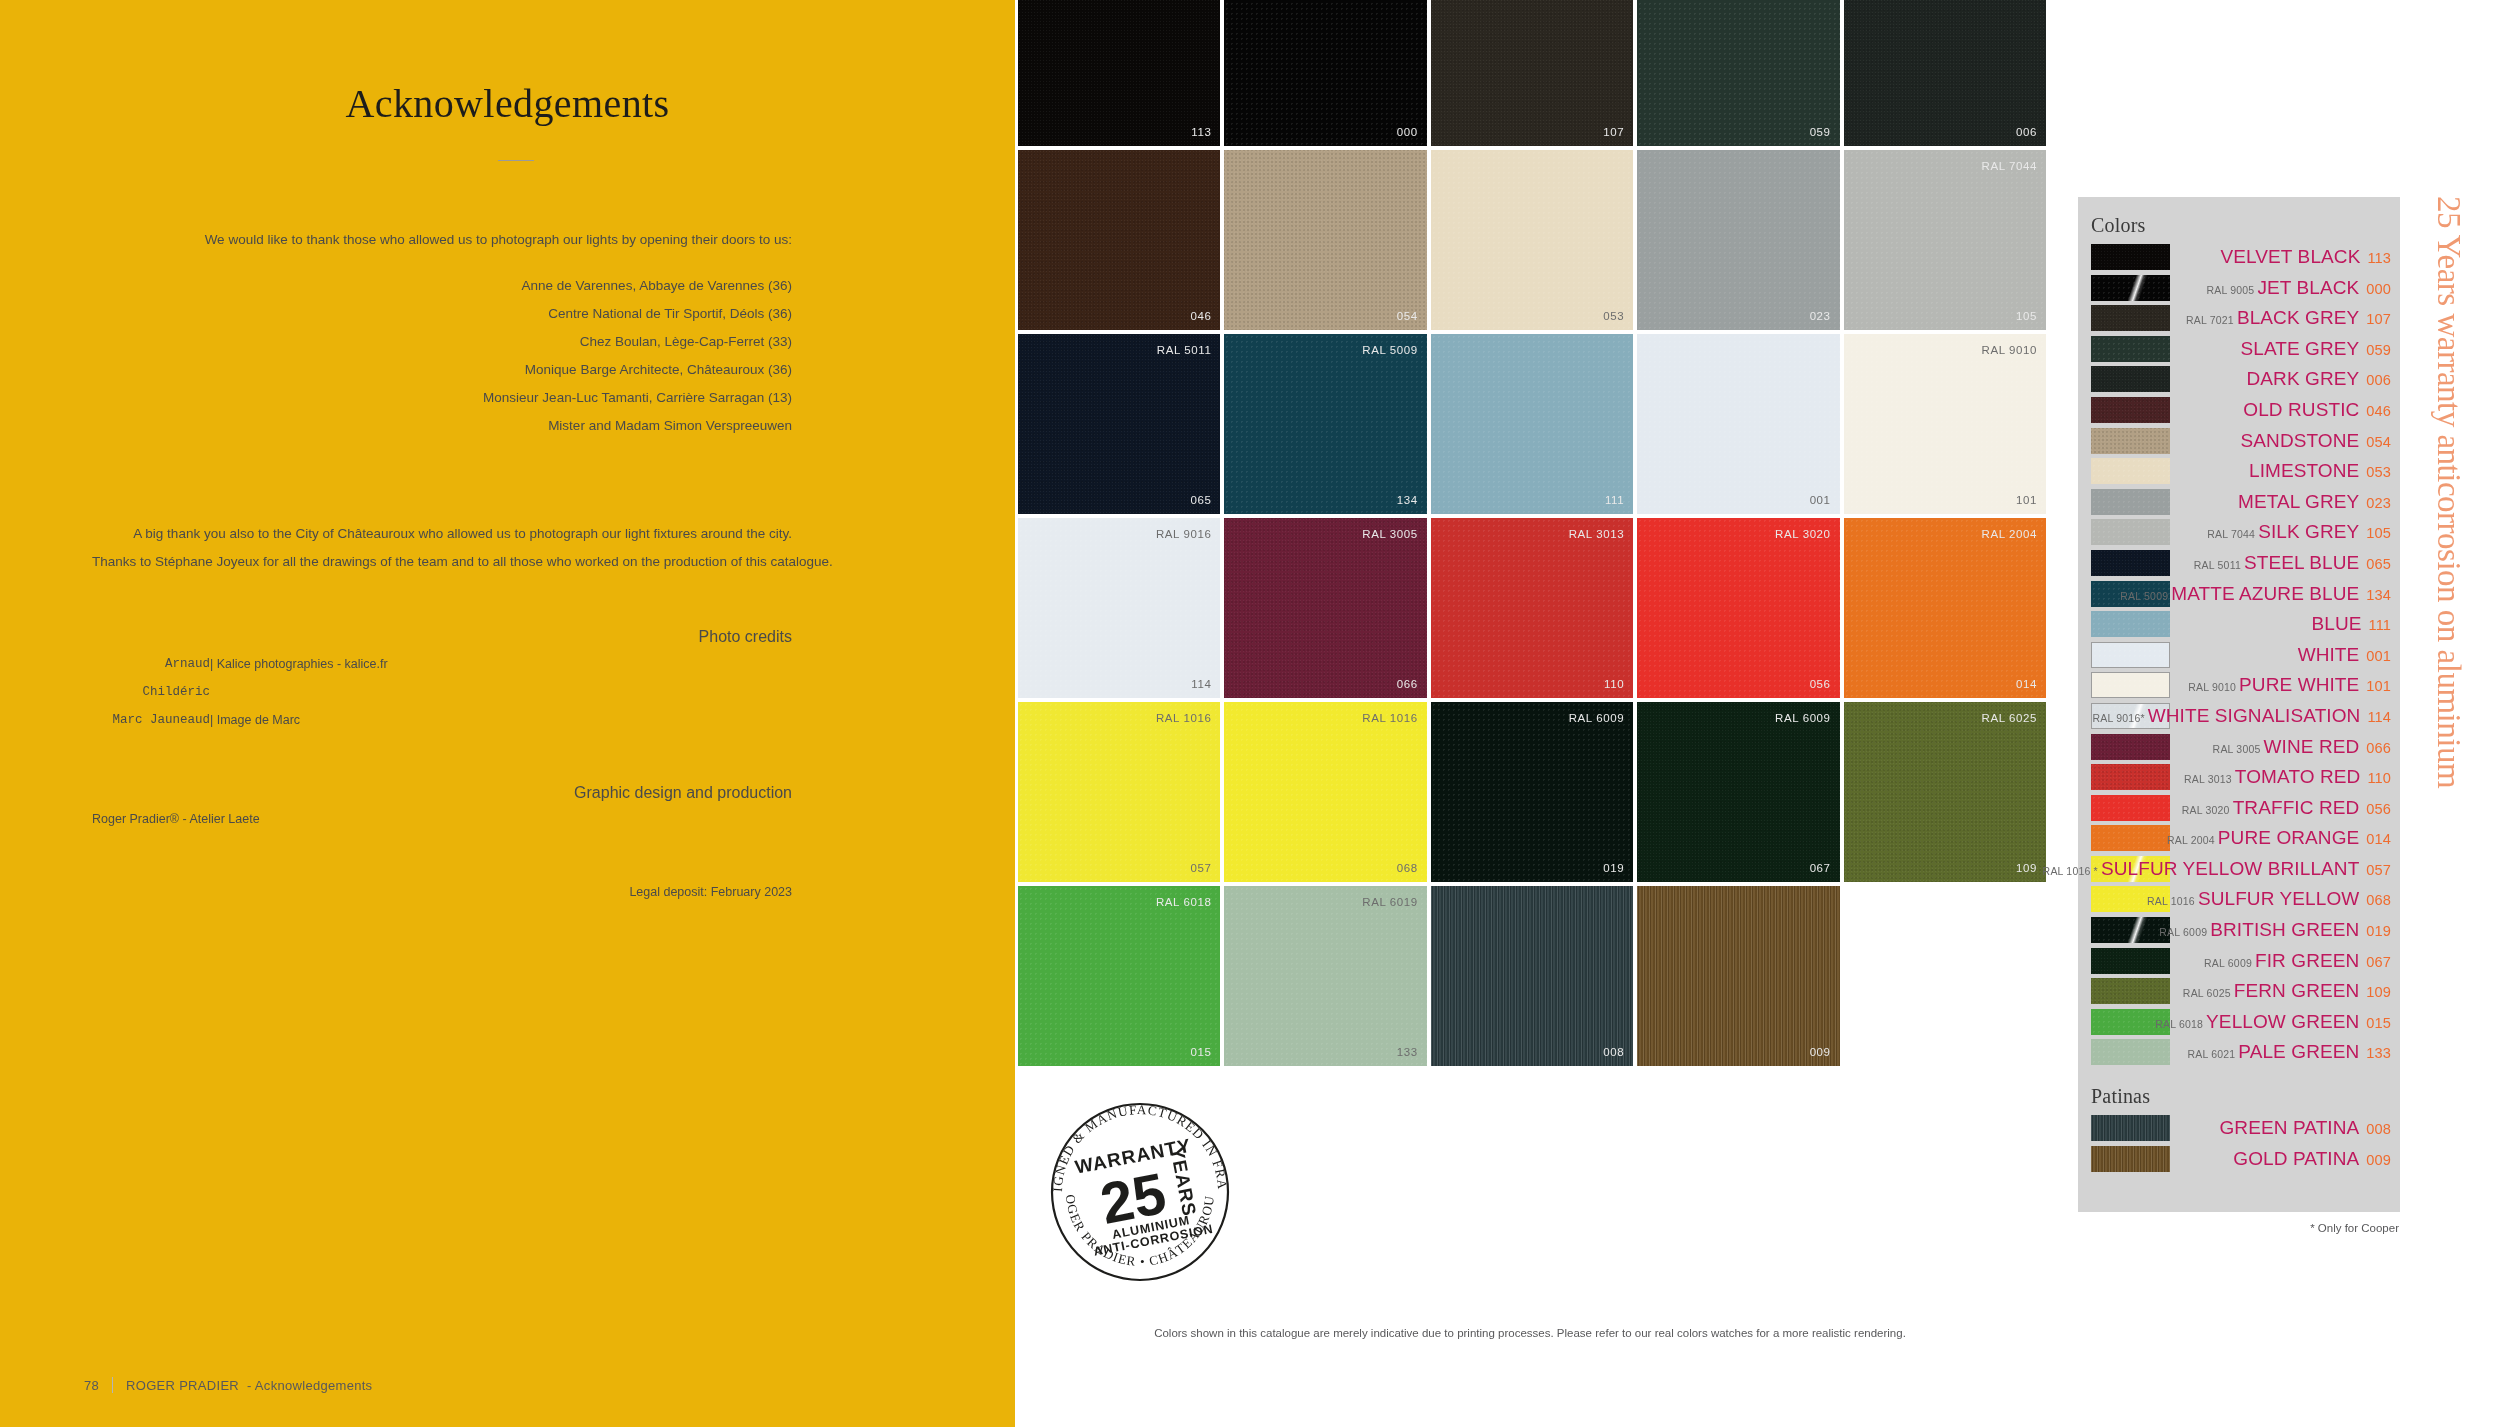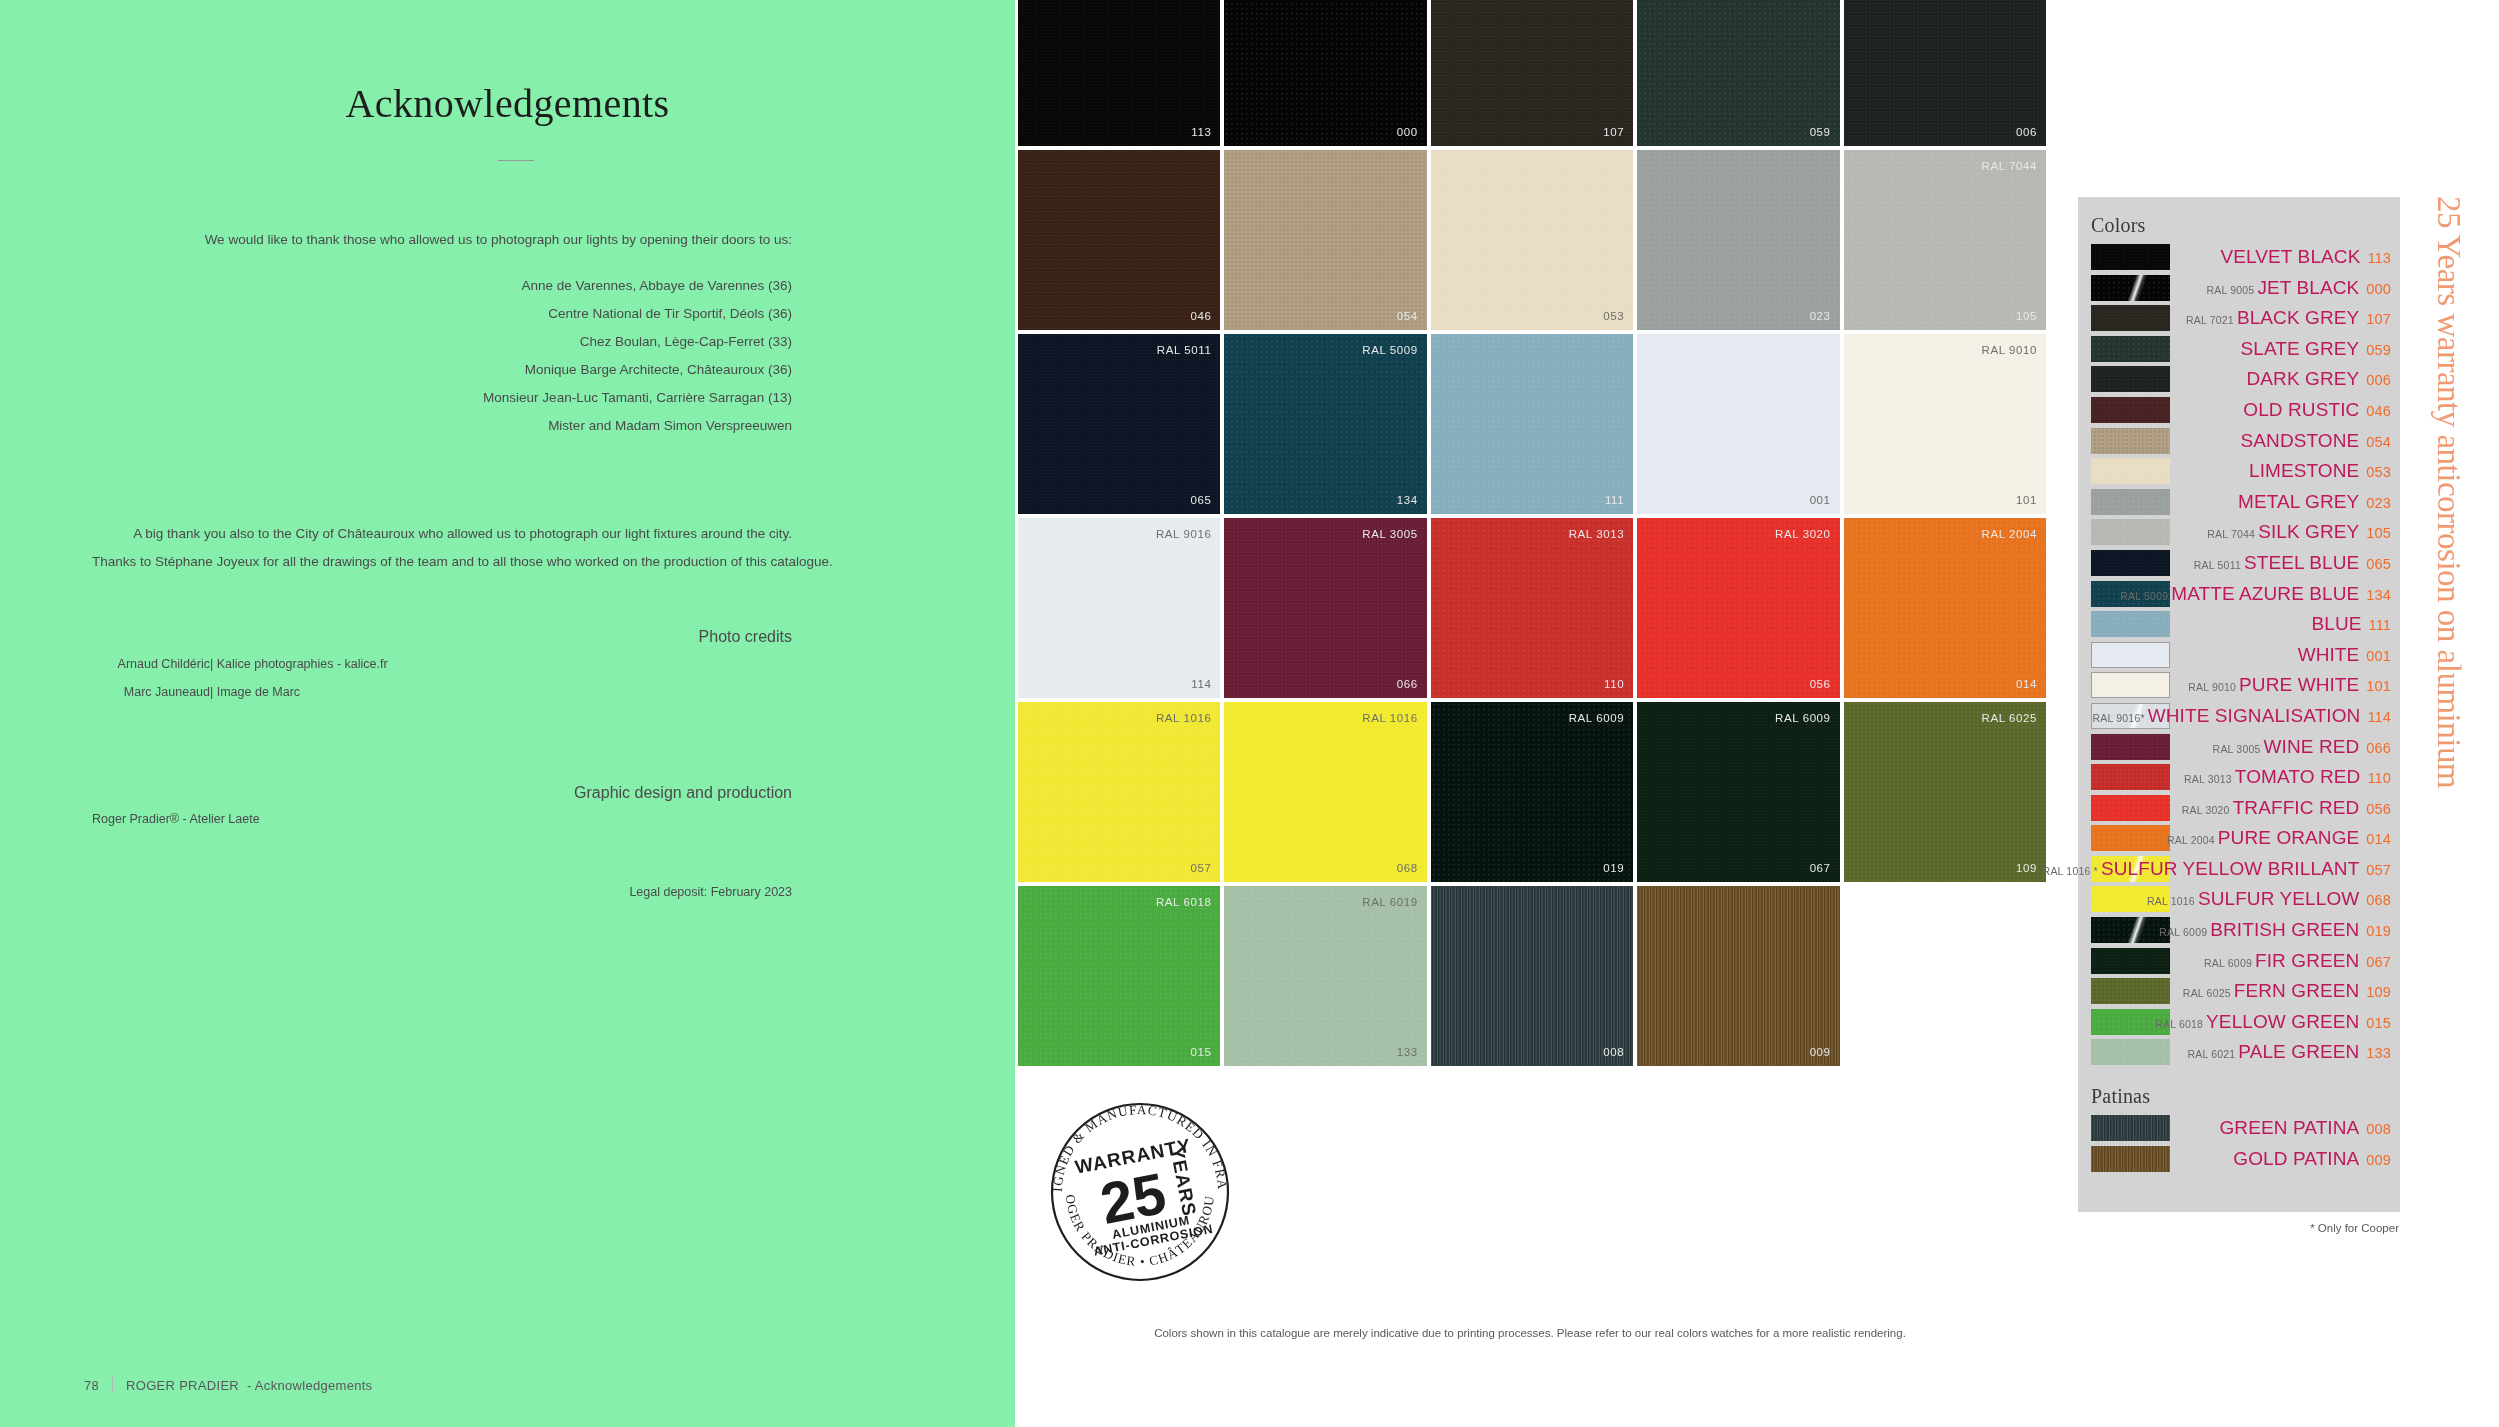--- a/index.html
+++ b/index.html
@@ -1,36 +1,36 @@
 <!DOCTYPE html>
 <html><head>
 <meta charset="utf-8">
 <style>
   html,body{margin:0;padding:0;background:#ffffff;}
   body{width:2499px;height:1427px;position:relative;overflow:hidden;
        font-family:"Liberation Sans",sans-serif;color:#3a3a3a;
        -webkit-font-smoothing:antialiased;}
 
   
-  #left-page{position:absolute;left:0;top:0;width:1015px;height:1427px;background:#86efac;}
+  #left-page{position:absolute;left:0;top:0;width:1015px;height:1427px;background:#eab308;}
 
   #page-title{position:absolute;left:0;top:80px;width:1015px;text-align:center;
      font-family:"Liberation Serif",serif;font-weight:400;font-size:40px;color:#1d1d1b;
      letter-spacing:.4px;}
   #title-rule{position:absolute;left:498px;top:160px;width:36px;height:1px;background:#9a9a9a;}
 
   .body-col{position:absolute;left:92px;width:700px;text-align:right;}
   .lead{font-size:13.5px;color:#4a4a4a;line-height:1.45;}
   .thanks-list{margin:0;padding:0;list-style:none;}
   .thanks-list li{font-size:13.5px;color:#4a4a4a;line-height:28px;white-space:nowrap;}
   .para{font-size:13.5px;color:#4a4a4a;line-height:28px;white-space:nowrap;}
 
   .sec-head{font-size:16px;color:#4a4a4a;font-weight:400;line-height:26px;}
   .credit-row{display:flex;font-size:12.5px;color:#4a4a4a;line-height:28px;}
-  .credit-name{width:118px;flex:0 0 118px;}
+  .credit-name{width:118px;flex:0 0 118px;font-family:Liberation Mono, monospace;}
   .credit-org{white-space:nowrap;}
   .legal{font-size:12.5px;color:#4a4a4a;}
 
   #footer{position:absolute;left:84px;bottom:34px;display:flex;align-items:center;
      font-size:13px;color:#58585a;letter-spacing:.3px;justify-content:center;}
   #footer .pg{margin-right:13px;}
   #footer .bar{width:1px;height:16px;background:#b5b5b5;margin-right:13px;}
 
   
   #swatch-grid{position:absolute;left:1018px;top:-34px;width:1028px;}

